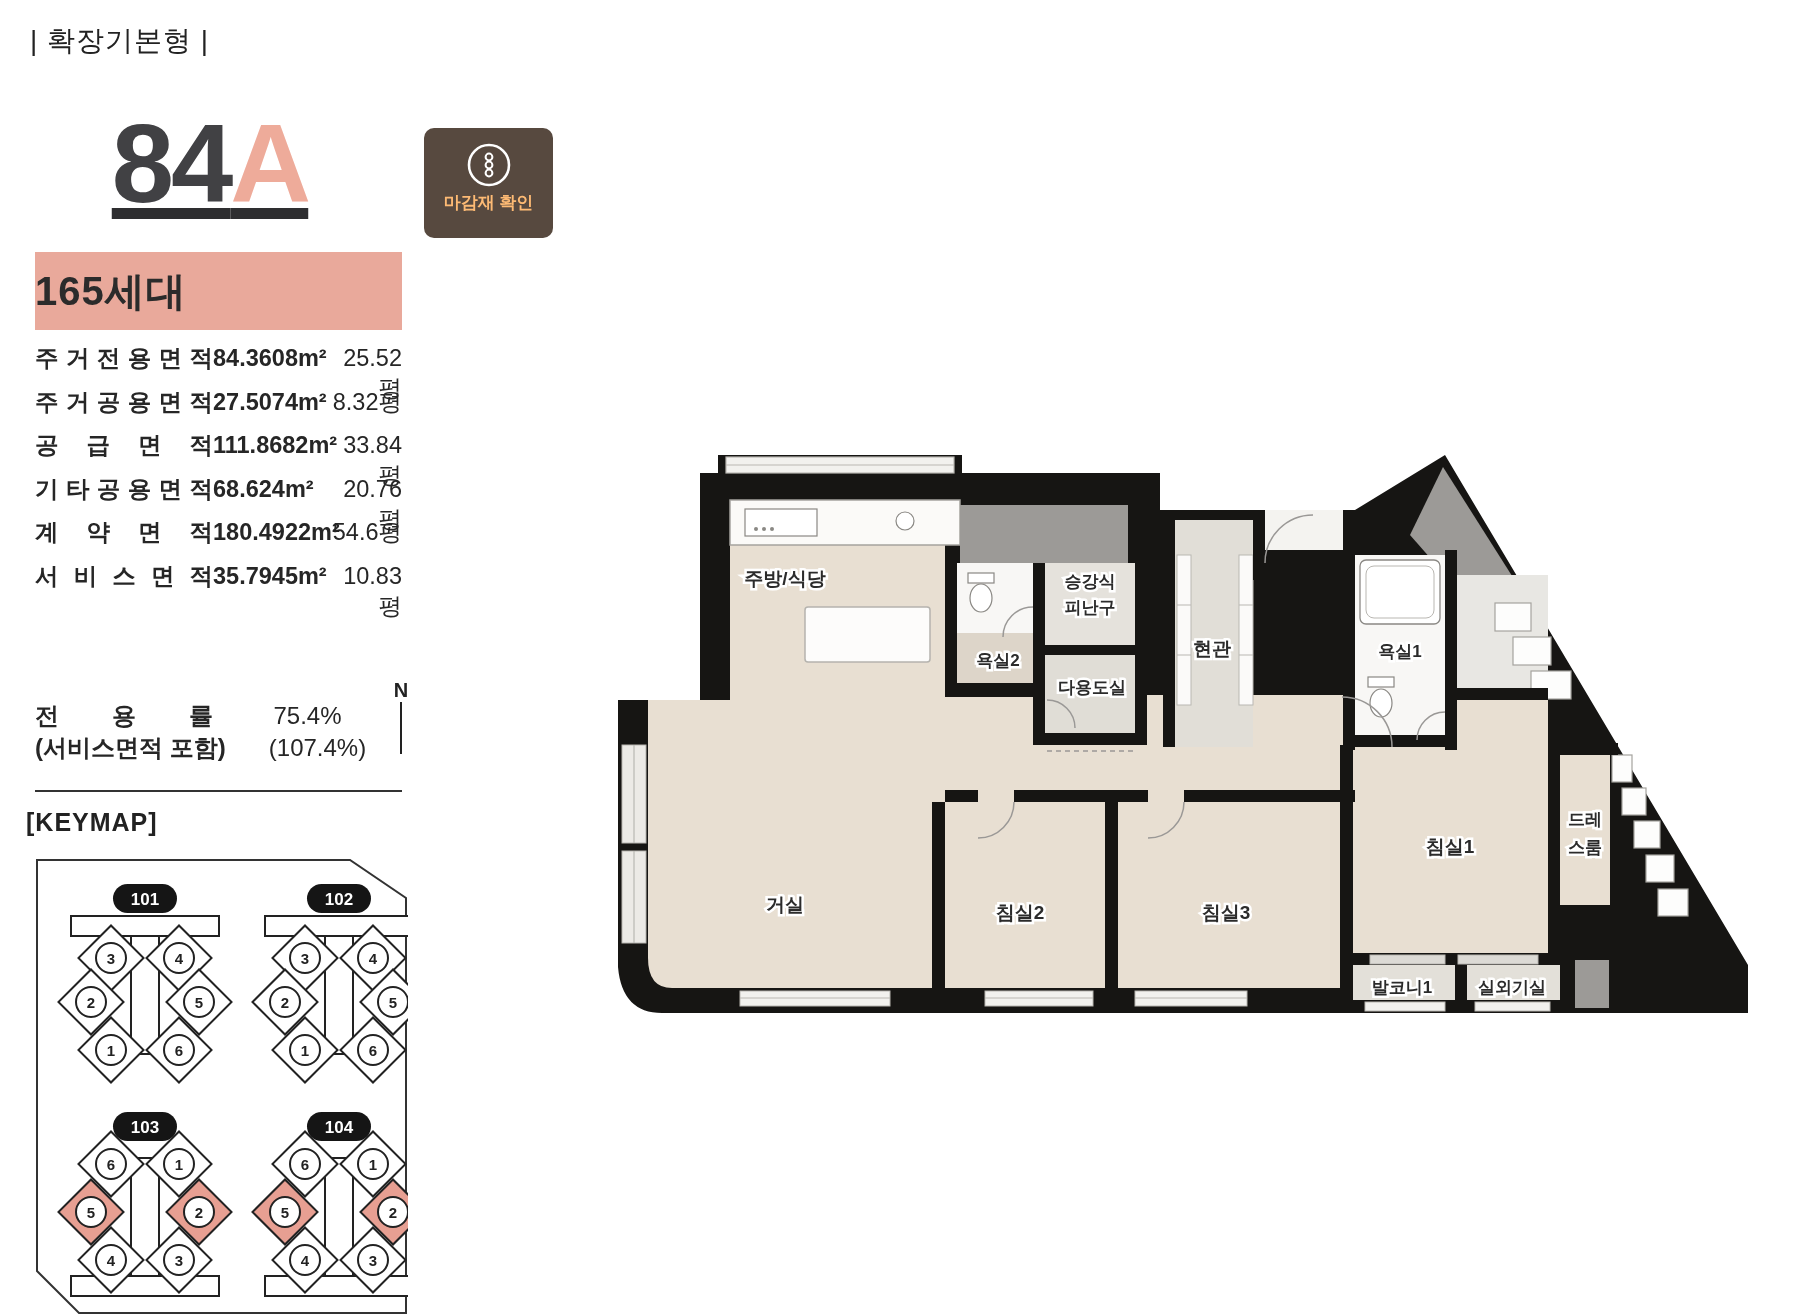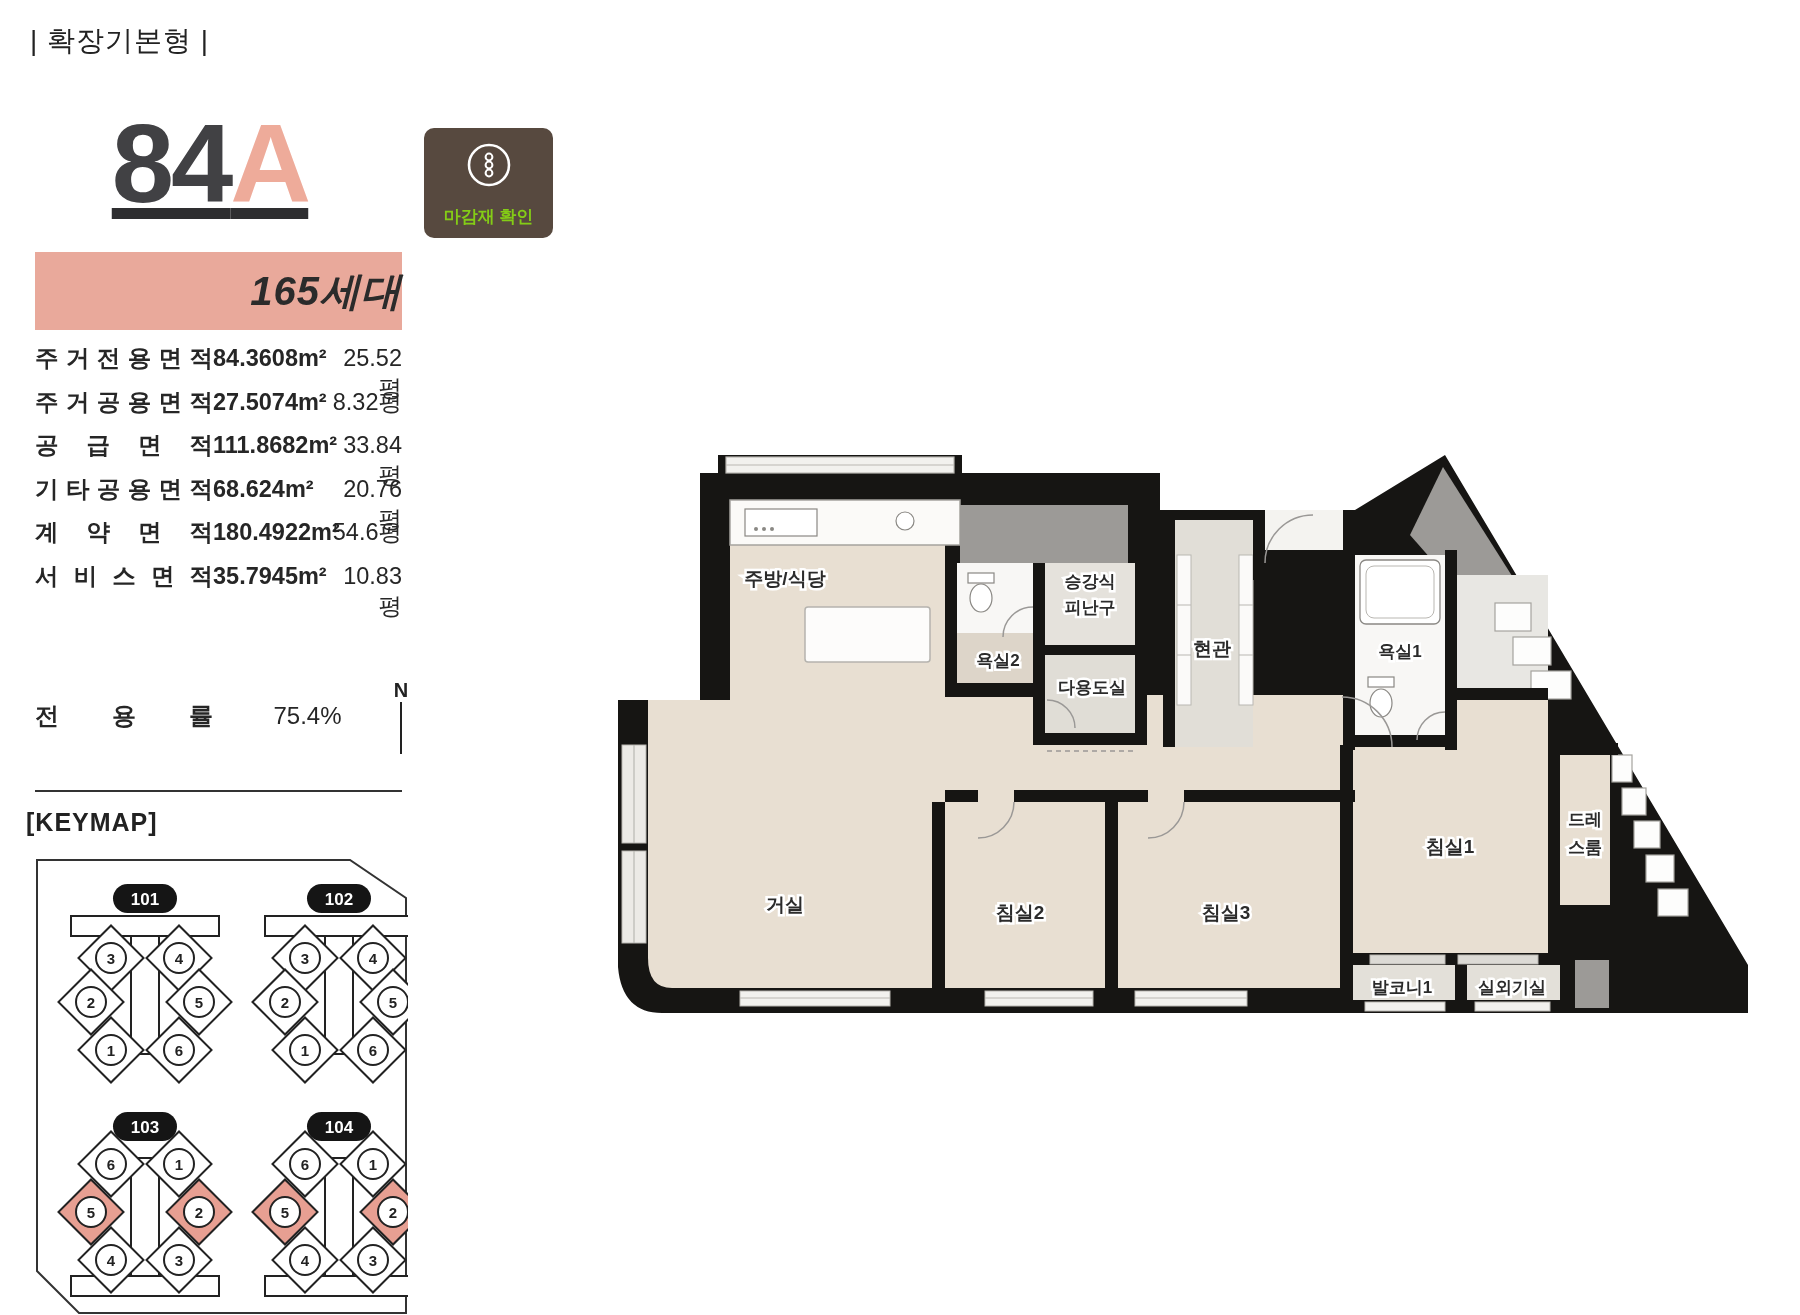--- a/index.html
+++ b/index.html
@@ -12,25 +12,25 @@
 
   
   #unit-big{left:0px;top:108px;width:420px;text-align:center;font-size:112px;font-weight:700;letter-spacing:-3px;line-height:1;text-decoration:underline;}
   #unit-big .num{color:#414144;}
   #unit-big .let{color:#eeab9a;}
 
   
   #finish-badge{left:424px;top:128px;width:129px;height:110px;background:#57493f;border-radius:10px;
     display:flex;flex-direction:column;align-items:center;justify-content:flex-end;cursor:pointer;}
   #finish-badge svg{position:absolute;top:14px;left:50%;transform:translateX(-50%);}
-  #finish-badge .lbl{color:#84cc16;font-size:17px;font-weight:600;margin-bottom:10px;}
+  #finish-badge .lbl{color:#fdba74;font-size:17px;font-weight:600;margin-bottom:24px;}
 
   
   #hh-banner{left:35px;top:252px;width:367px;height:78px;background:#e9a99b;
-    display:flex;align-items:center;justify-content:flex-end;font-size:40px;font-weight:700;color:#2b2b2b;letter-spacing:1px;font-style:italic;}
+    display:flex;align-items:center;justify-content:flex-start;font-size:40px;font-weight:700;color:#2b2b2b;letter-spacing:1px;}
 
   
   #area-table{left:35px;top:342px;width:367px;}
   .arow{display:flex;align-items:baseline;height:43.5px;font-size:23.5px;color:#262626;}
   .arow .lab{width:178px;font-weight:600;display:flex;justify-content:space-between;}
   .arow .m2{width:116px;font-weight:700;}
   .arow .py{flex:1;text-align:right;font-weight:500;}
 
   
   #ratio{left:35px;top:700px;width:367px;font-size:24px;color:#262626;}
@@ -151,20 +151,24 @@
 </div>
 
 <div class="abs" id="ratio">
   <div class="r1">
     <span class="lab">
         <span>전</span>
         <span>용</span>
         <span>률</span>
       </span>
     <span class="val">75.4%</span>
+  </div>
+  <div class="r2">
+    <span class="lab">(서비스면적 포함)</span>
+    <span class="val">(107.4%)</span>
   </div>
 </div>
 
 <div class="abs" id="divider"></div>
 <div class="abs" id="keymap-title">[KEYMAP]</div>
 
 <div class="abs" id="compass">
   <div class="n">N</div>
   <div class="stick"></div>
 </div>

